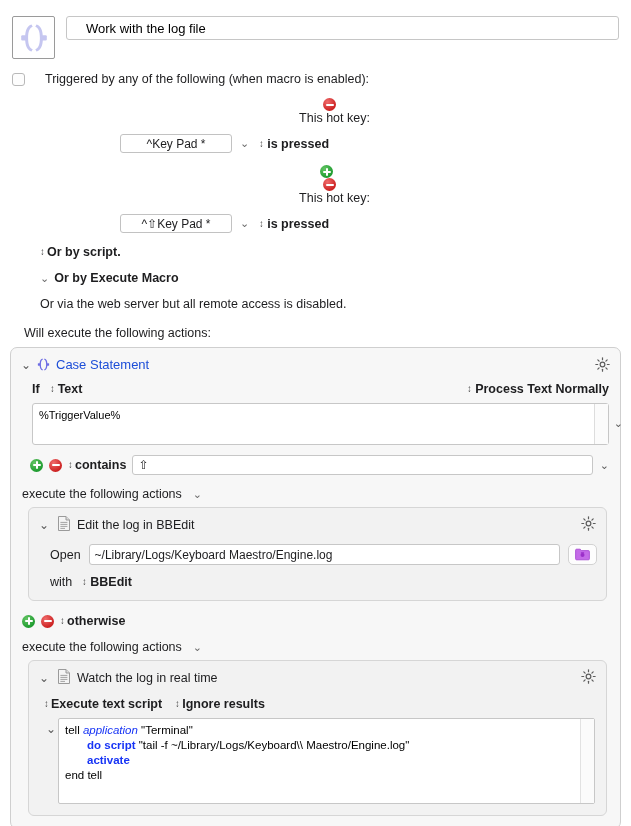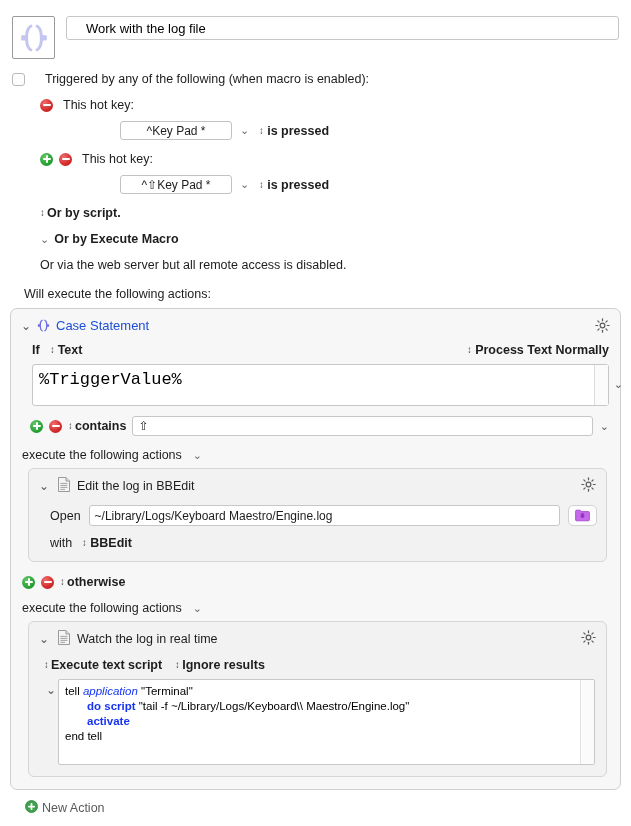--- a/index.html
+++ b/index.html
@@ -58,21 +58,21 @@
   .checkbox {
     width: 13px; height: 13px;
     border: 1px solid #b9b9b9;
     border-radius: 3px;
     background: #fdfdfd;
     flex: 0 0 auto;
     box-sizing: border-box;
   }
   .trigger-title { margin-left: 20px; font-size: 12.5px; color:#1d1d1f; }
 
-  .hotkey-row { margin: 12px 0 0 28px; display:flex; align-items:center; }
+  .hotkey-row { margin: 12px 0 0 28px; display:flex; align-items:center;flex-direction:column; }
   .btn-minus, .btn-plus {
     width: 13px; height: 13px; border-radius: 50%;
     flex: 0 0 auto; position: relative; box-sizing: border-box;
   }
   .btn-minus { background: radial-gradient(circle at 35% 30%, #f06b6b, #cc2222 70%); }
   .btn-plus  { background: radial-gradient(circle at 35% 30%, #63c463, #1f9c30 70%); }
   .btn-minus::after {
     content:""; position:absolute; left:2.5px; top:5.5px;
     width:8px; height:2px; background:#fff; border-radius:1px;
   }
@@ -142,22 +142,22 @@
     display:flex;
     border: 1px solid #c7c7c7;
     border-radius: 3px;
     background: #fff;
     height: 42px;
     box-sizing: border-box;
     position: relative;
   }
   .text-area {
     flex: 1 1 auto;
-    font-family: Liberation Mono, monospace;
-    font-size: 17px;
+    font-family: Liberation Sans, sans-serif;
+    font-size: 11px;
     padding: 5px 6px;
     color: #000;
     box-sizing: border-box;
   }
   .ta-scroll {
     width: 13px; flex:0 0 auto; border-left:1px solid #dddddd; background:#fbfbfb;
   }
   .ta-chev {
     position:absolute; right:-15px; top: 13px; color:#5b5b5b; font-size:11px;
   }

